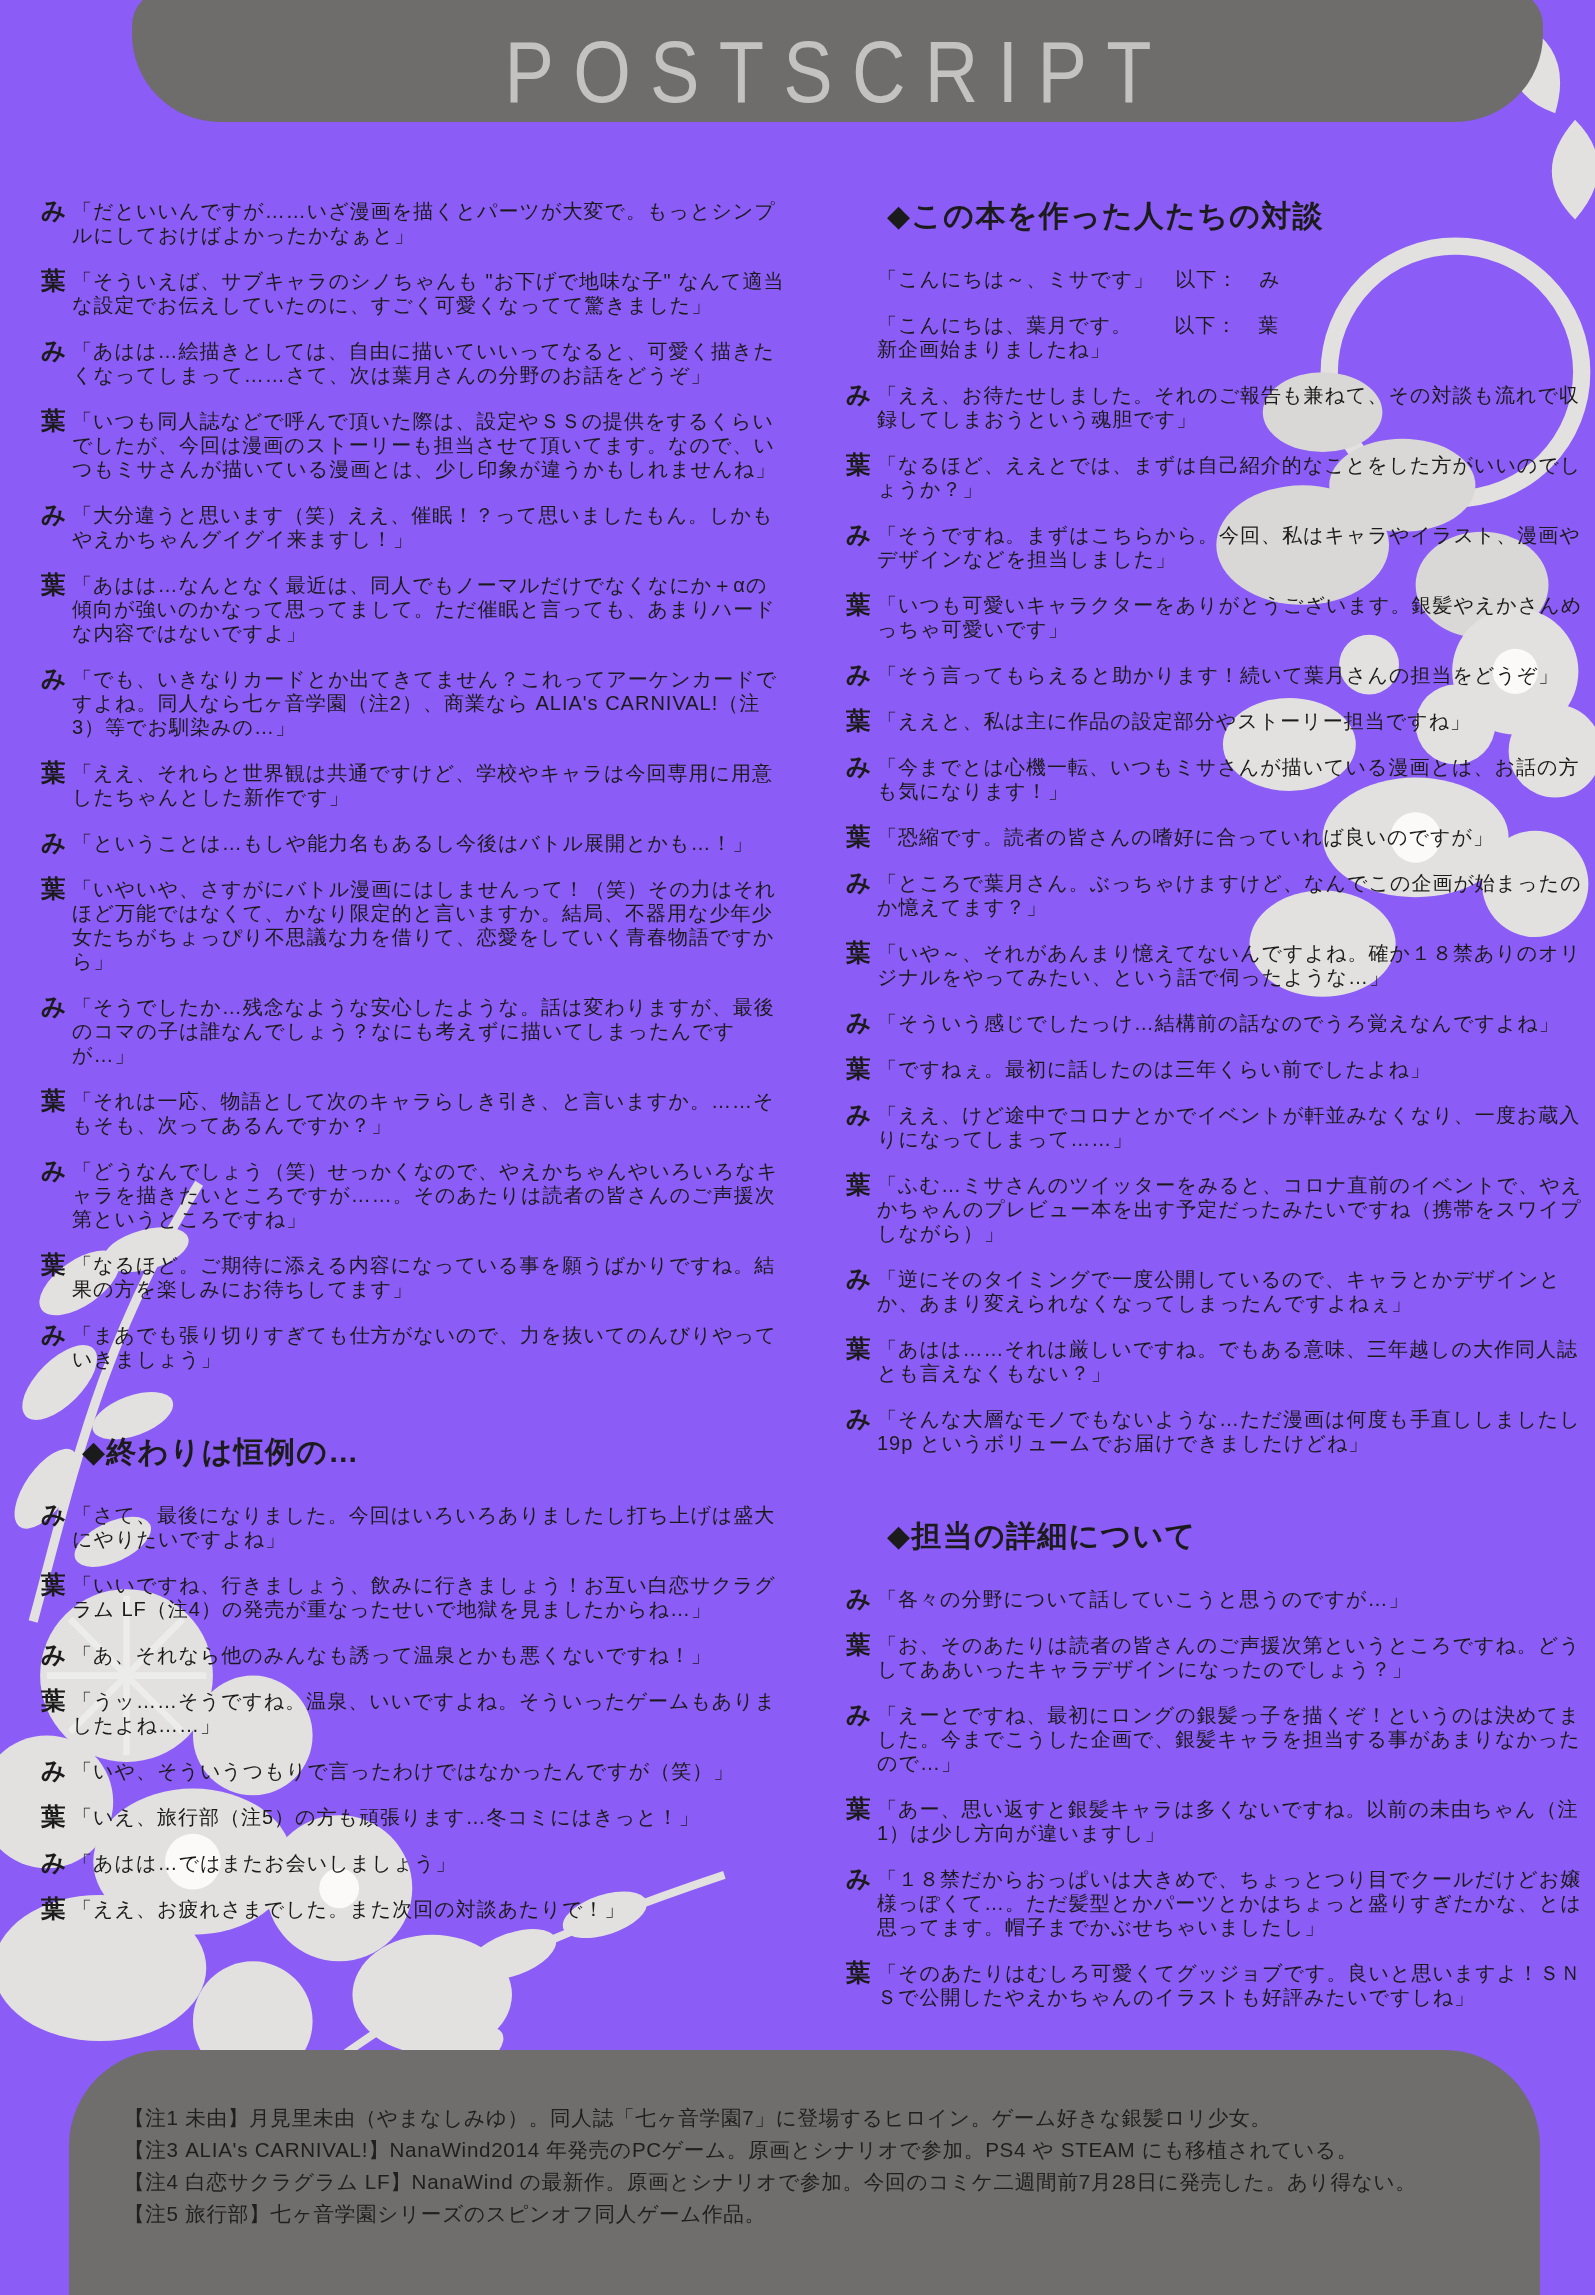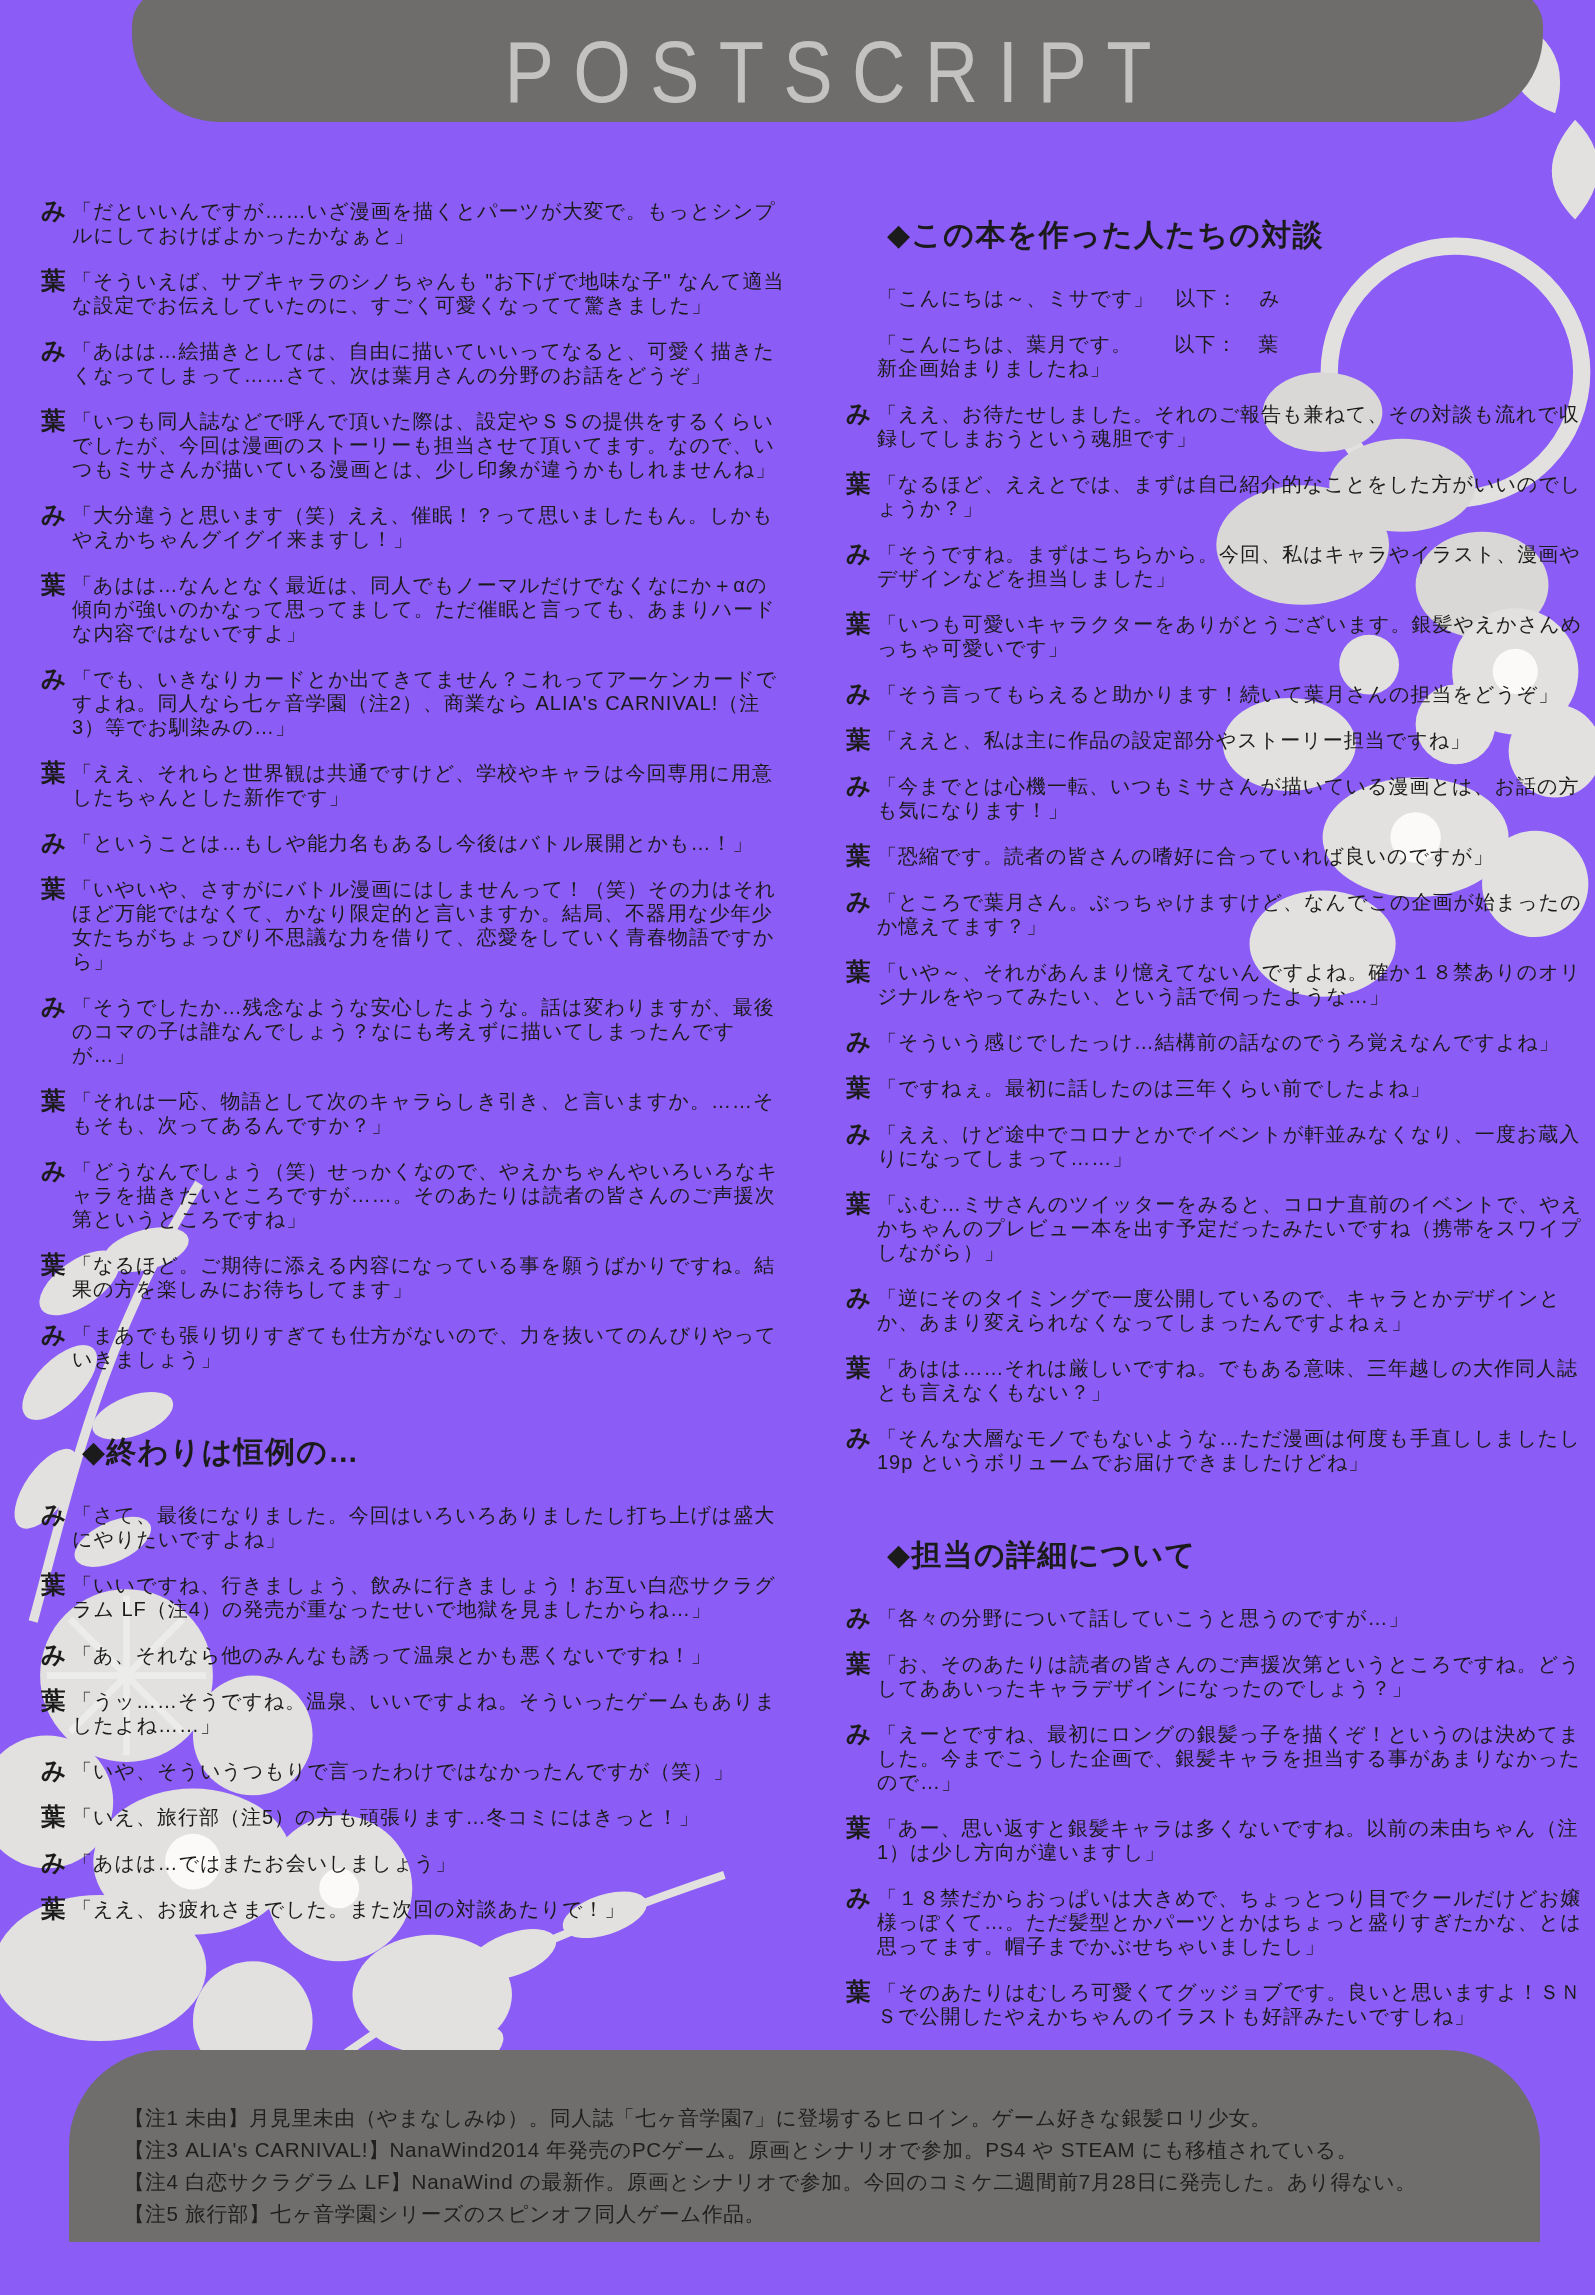--- a/index.html
+++ b/index.html
@@ -52,24 +52,24 @@
     font-size:20px;line-height:24px;
     letter-spacing:1px;
     white-space:pre-wrap;
   }
   .sec{
     font-size:30px;font-weight:bold;
     letter-spacing:1.3px;
     margin:64px 0 35px 41px;
     line-height:1.1;
   }
-  .sec.first{margin-top:19px;}
+  .sec.first{margin-top:0;}
   
   .notes{
-    position:absolute;left:69px;top:2050px;width:1471px;height:192px;
+    position:absolute;left:69px;top:2050px;width:1471px;height:245px;
     background:#6f6e6c;
     border-radius:96px 96px 0 0;
     z-index:2;
   }
   .notes-inner{padding:52px 40px 0 55px;}
   .note{
     font-size:20.6px;line-height:32px;
     letter-spacing:0.7px;
     color:#1f1f1e;
     white-space:nowrap;

